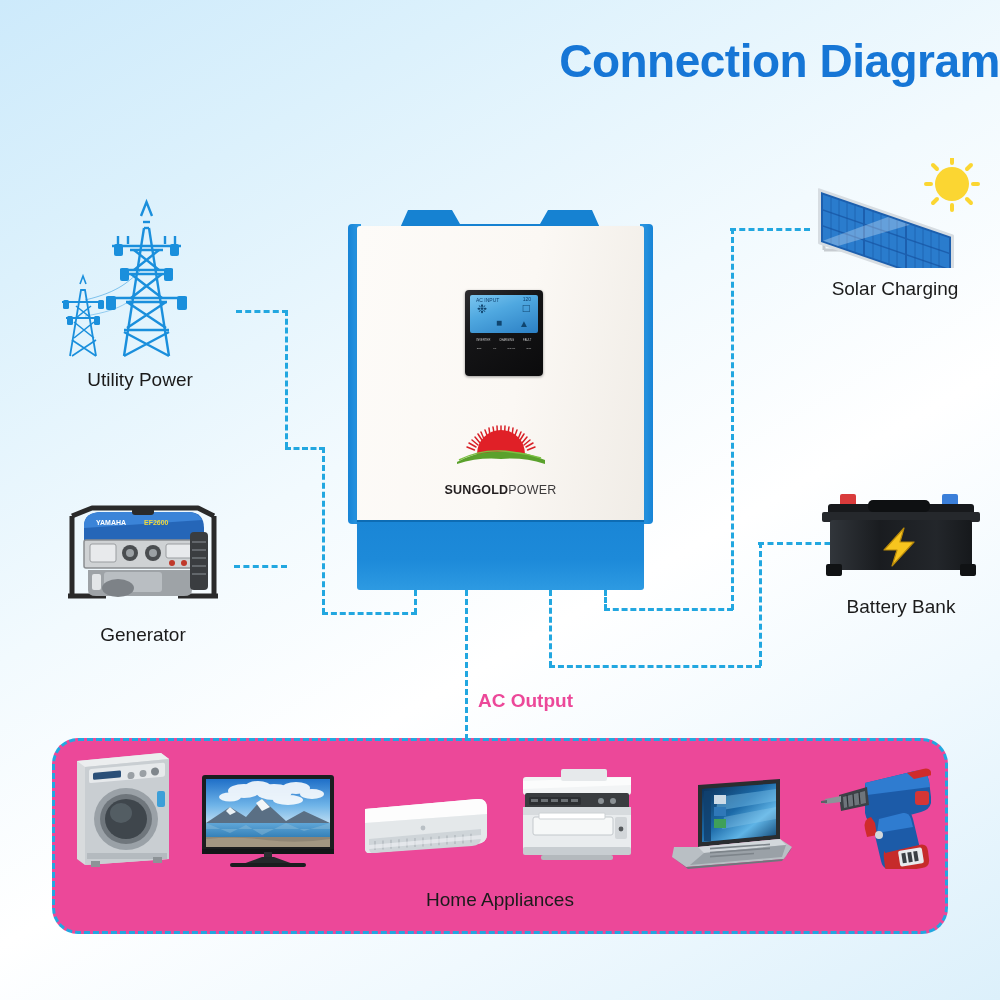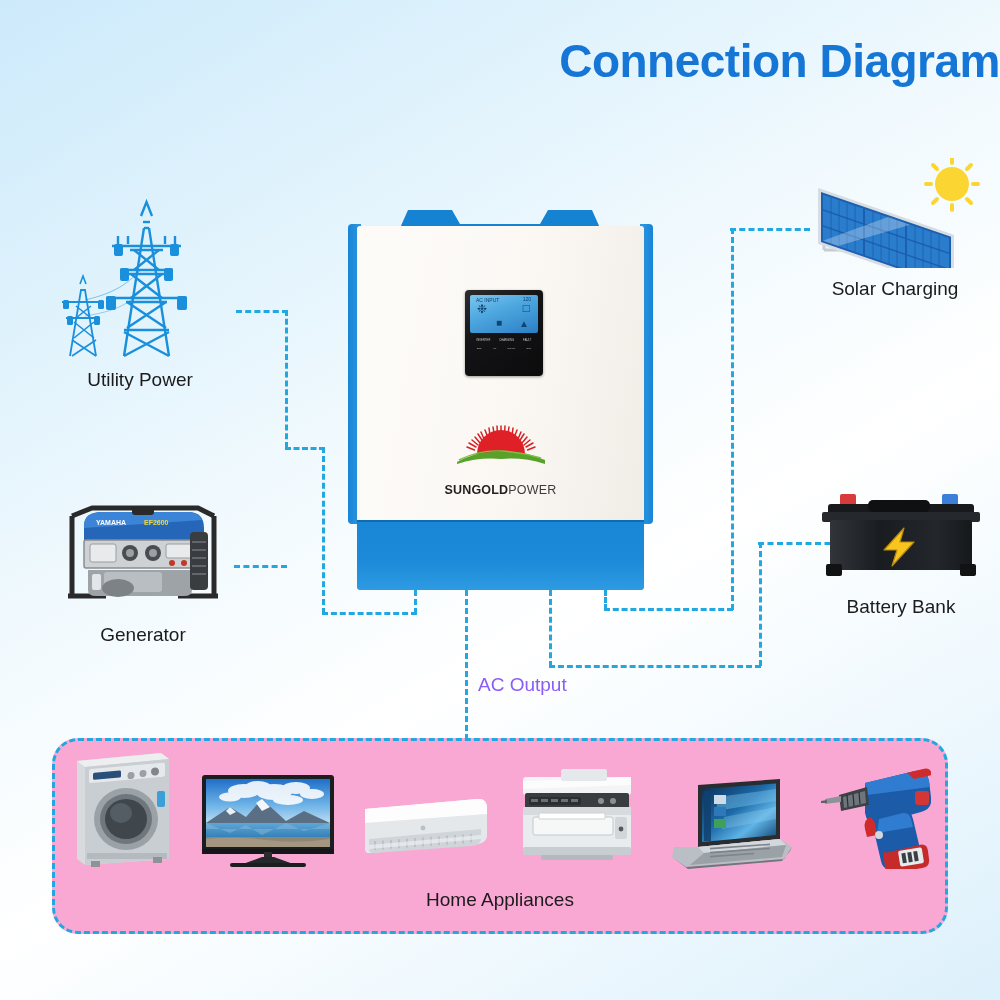--- a/index.html
+++ b/index.html
@@ -104,26 +104,26 @@
 
   
   #solar { left:800px; top:158px; width:190px; }
   #solar-label { margin-top:6px; }
 
   
   #battery { left:812px; top:492px; width:178px; }
   #battery-label { margin-top:8px; }
 
   
-  #ac-label { left:478px; top:674px; font-size:19px; color:#8b5cf6; }
+  #ac-label { left:478px; top:690px; font-size:19px; color:#ec4899;font-weight:bold; }
 
   
   #appliance-box {
     left:52px; top:738px; width:896px; height:196px;
-    border:3px dashed #22a7e0; border-radius:26px; background:#f9a8d4;
+    border:3px dashed #22a7e0; border-radius:26px; background:#ec4899;
   }
   #appliance-row {
     position:absolute; left:14px; right:14px; top:12px; height:120px;
     display:flex; align-items:flex-end; justify-content:space-between;
   }
   .appliance { position:relative; }
   #appliance-label {
     position:absolute; left:0; right:0; bottom:20px; text-align:center;
     font-size:19px; color:#1b1b1b;
   }

